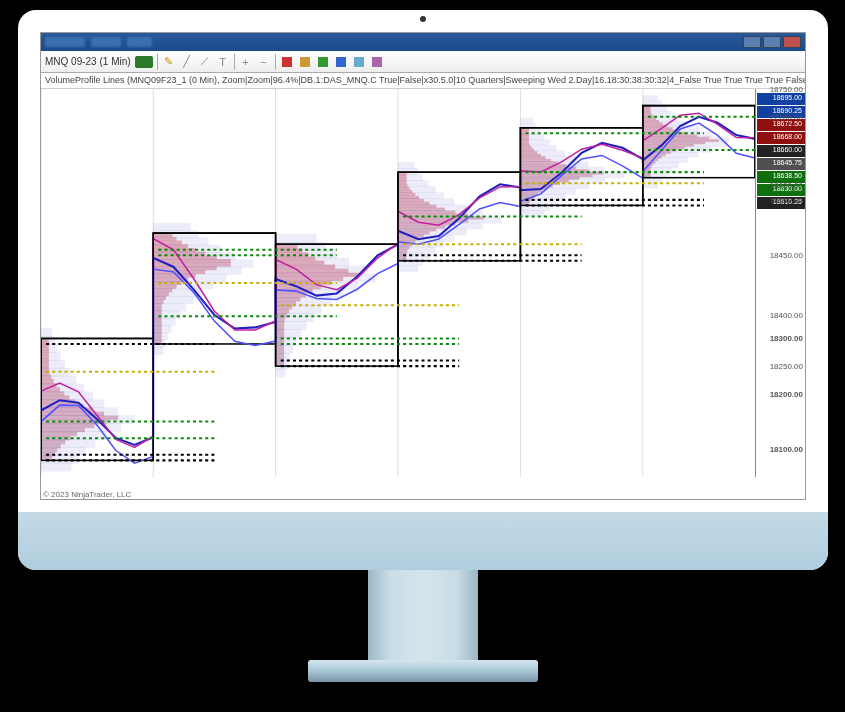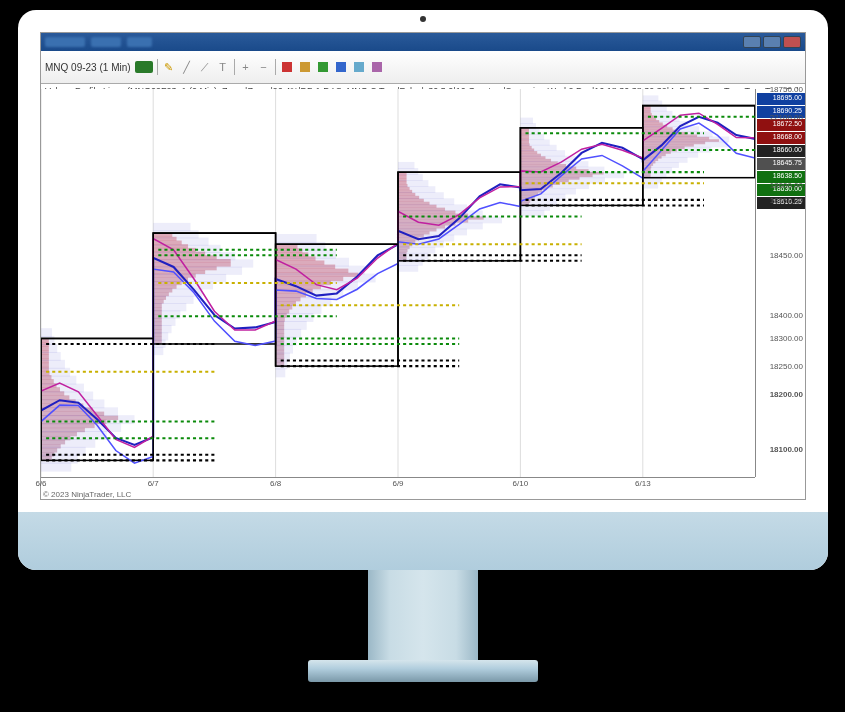--- a/index.html
+++ b/index.html
@@ -77,21 +77,21 @@
   .titlebar-left .blob { background:#3a70b0; width:40px; height:10px; border-radius:2px; filter: blur(1px);}
   .win-buttons { display: flex; gap: 2px; }
   .win-btn { width: 18px; height: 12px; background: #5a80b0; border: 1px solid #345; border-radius:2px; }
   
   .toolbar {
     height: 22px;
     background: linear-gradient(to bottom, #fff, #eee);
     border-bottom: 1px solid #aaa;
     display: flex;
     align-items: center;
-    padding: 16px 4px;
+    padding: 5px 4px;
     gap: 4px;
     font-size: 10px;
   }
   .tb-text { color: #333; filter: blur(0.6px); }
   .tb-badge { width:18px; height:12px; background:#2a7a2a; border-radius:2px;}
   .tb-sep { width:1px; height:16px; background:#aaa; }
   .tb-icon { width: 14px; height: 14px; display:flex; align-items:center; justify-content:center; font-size:11px;}
   
   .info-bar {
     height: 16px;
@@ -562,37 +562,29 @@
             <div class="pl-row pl-dark">18660.00</div>
             <div class="pl-row pl-gray">18645.75</div>
             <div class="pl-row pl-green">18638.50</div>
             <div class="pl-row pl-green">18630.00</div>
             <div class="pl-row pl-dark">18610.25</div>
           </div>
         <div id="price-ticks">
             <div class="price-tick" style="top: 92.8571%; font-weight: bold;">18100.00</div>
             <div class="price-tick" style="top: 78.5714%; font-weight: bold;">18200.00</div>
             <div class="price-tick" style="top: 71.4286%;">18250.00</div>
-            <div class="price-tick" style="top: 64.2857%;">18300.00</div>
+            <div class="price-tick" style="top: 64.2857%; font-weight: bold;">18300.00</div>
             <div class="price-tick" style="top: 50%; margin-top: 32px;">18400.00</div>
             <div class="price-tick" style="top: 42.8571%;">18450.00</div>
             <div class="price-tick" style="top: 28.5714%;">18550.00</div>
             <div class="price-tick" style="top: 21.4286%; margin-top: 13px;">18600.00</div>
             <div class="price-tick" style="top: 7.14286%;">22100.00</div>
             <div class="price-tick" style="top: 0%; margin-left: 12px;">18750.00</div>
           </div>
       </div>
-      <div class="time-axis" id="time-axis">
-          <div class="time-tick" style="left: 0%;">6/6</div>
-          <div class="time-tick" style="left: 15.7143%;">6/7</div>
-          <div class="time-tick" style="left: 32.8571%;">6/8</div>
-          <div class="time-tick" style="left: 50%;">6/9</div>
-          <div class="time-tick" style="left: 67.1429%;">6/10</div>
-          <div class="time-tick" style="left: 84.2857%;">6/13</div>
-        </div>
       <div class="copyright">© 2023 NinjaTrader, LLC</div>
     </div>
 
   </div>
 
   <div class="chin"></div>
 </div>
 <div class="stand"></div>
 <div class="base"></div>
 

